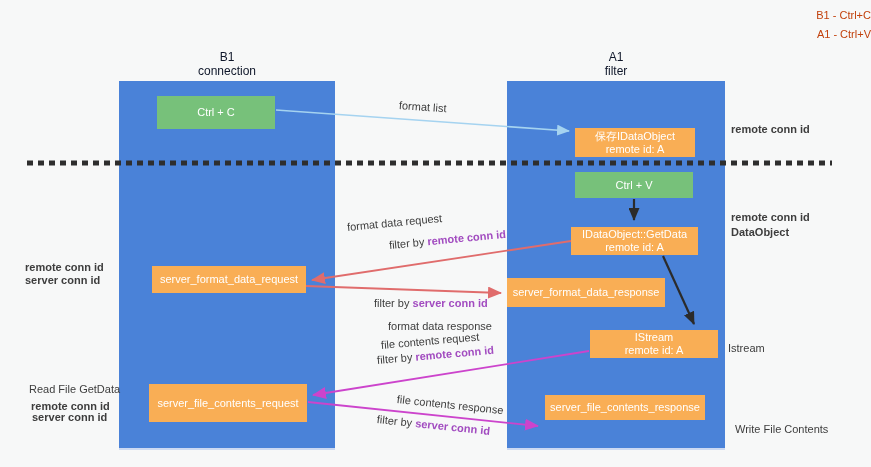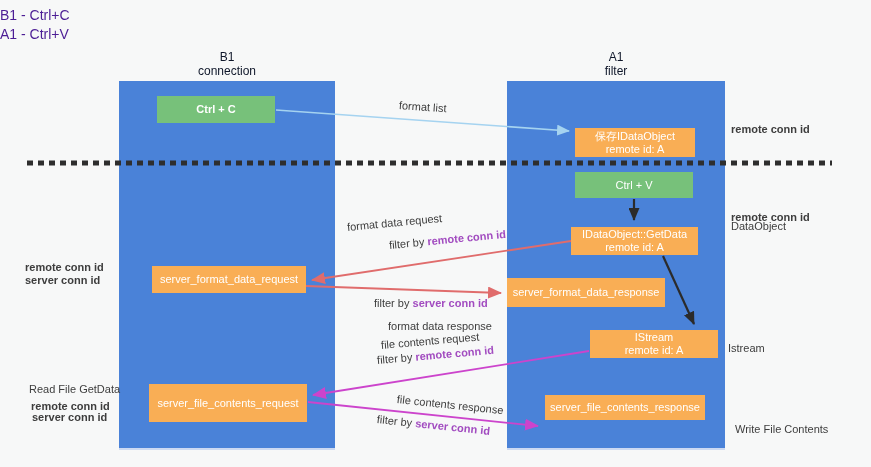--- a/index.html
+++ b/index.html
@@ -10,22 +10,22 @@
   .canvas{
     position:relative;
     width:871px;height:467px;
     background:#f7f8f8;
     overflow:hidden;
   }
   .abs{position:absolute;}
   
   .title{
     left:0;top:6px;width:871px;
-    text-align:left;
-    font-size:14px;line-height:19px;color:#4c1d95;
+    text-align:right;
+    font-size:11px;line-height:19px;color:#c2410c;
     z-index:6;
   }
   
   .col-header{
     top:50px;text-align:center;
     font-size:12px;line-height:14px;color:#0f172a;
     z-index:6;
   }
   .col-header.left{left:119px;width:216px;}
   .col-header.right{left:507px;width:218px;}
@@ -42,21 +42,21 @@
   .box{
     z-index:3;
     color:#fff;
     font-size:11px;
     text-align:center;
     display:flex;flex-direction:column;justify-content:center;
     line-height:13px;
   }
   .box.green{background:#77c17a;}
   .box.orange{background:#f9ae55;}
-  .b-ctrlc{left:157px;top:96px;width:118px;height:27px;font-weight:bold;}
+  .b-ctrlc{left:157px;top:96px;width:118px;height:33px;}
   .b-save{left:575px;top:128px;width:120px;height:29px;}
   .b-ctrlv{left:575px;top:172px;width:118px;height:26px;}
   .b-getdata{left:571px;top:227px;width:127px;height:28px;}
   .b-freq{left:152px;top:266px;width:154px;height:27px;}
   .b-fresp{left:507px;top:278px;width:158px;height:29px;}
   .b-istream{left:590px;top:330px;width:128px;height:28px;}
   .b-fileq{left:149px;top:384px;width:158px;height:38px;}
   .b-filer{left:545px;top:395px;width:160px;height:25px;}
   
   svg.overlay{position:absolute;left:0;top:0;z-index:4;pointer-events:none;}
@@ -82,21 +82,21 @@
   .side-label{
     z-index:5;font-size:11px;color:#3d3d3d;white-space:nowrap;
   }
   .sl-lremote1{left:25px;top:261px;}
   .sl-lserver1{left:25px;top:274px;}
   .sl-readfile{left:29px;top:383px;}
   .sl-lremote2{left:31px;top:400px;}
   .sl-lserver2{left:32px;top:411px;}
   .sl-rremote1{left:731px;top:123px;}
   .sl-rremote2{left:731px;top:211px;}
-  .sl-dataobject{left:731px;top:220px;}
+  .sl-dataobject{left:731px;top:226px;font-weight:bold;}
   .sl-istream{left:728px;top:342px;}
   .sl-writefile{left:735px;top:423px;}
 </style>
 </head>
 <body>
 
 <div class="canvas">
 
   <div class="abs title">
     <div>B1 - Ctrl+C</div>

